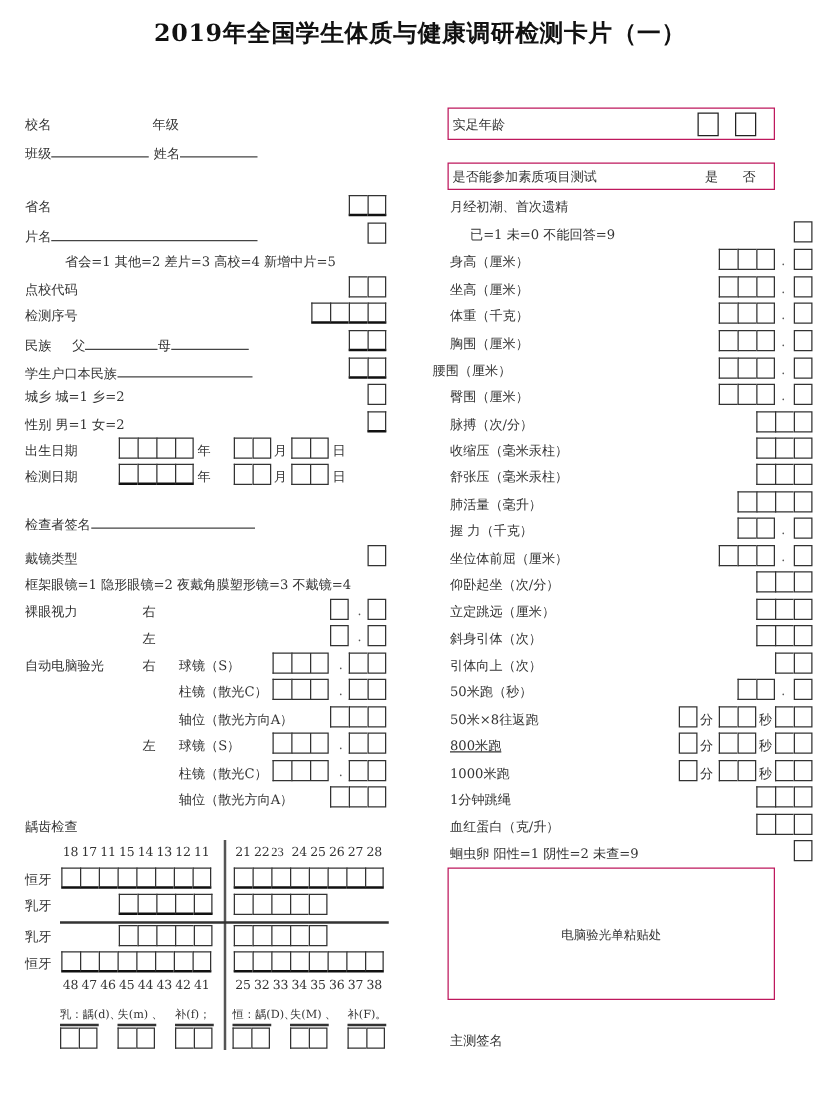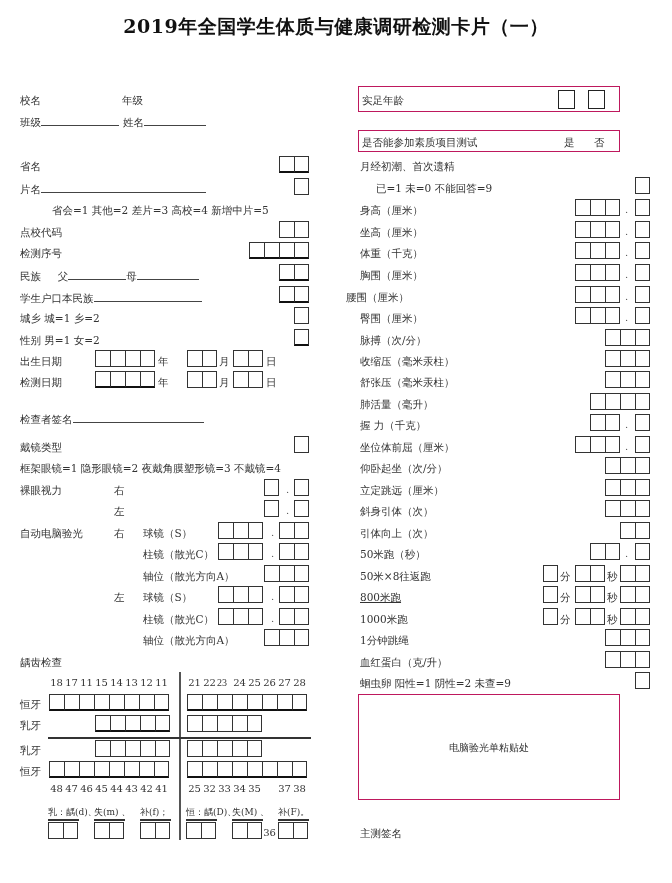--- a/index.html
+++ b/index.html
@@ -327,21 +327,21 @@
     <span class="toothnum" style="position: static; width: 15px; text-align: center; display: inline-block;">43</span>
     <span class="toothnum" style="position: static; width: 15px; text-align: center; display: inline-block;">42</span>
     <span class="toothnum" style="position: static; width: 15px; text-align: center; display: inline-block;">41</span>
   </div>
 <div id="lower-right-nums" class="abs" style="left:187px;top:783px;display:flex;">
     <span class="toothnum" style="position: static; width: 15px; text-align: center; display: inline-block;">25</span>
     <span class="toothnum" style="position: static; width: 15px; text-align: center; display: inline-block;">32</span>
     <span class="toothnum" style="position: static; width: 15px; text-align: center; display: inline-block;">33</span>
     <span class="toothnum" style="position: static; width: 15px; text-align: center; display: inline-block;">34</span>
     <span class="toothnum" style="position: static; width: 15px; text-align: center; display: inline-block;">35</span>
-    <span class="toothnum" style="position: static; width: 15px; text-align: center; display: inline-block; margin-top: 44px;">36</span>
+    <span class="toothnum" style="position: static; width: 15px; text-align: center; display: inline-block;">36</span>
     <span class="toothnum" style="position: static; width: 15px; text-align: center; display: inline-block;">37</span>
     <span class="toothnum" style="position: static; width: 15px; text-align: center; display: inline-block;">38</span>
   </div>
 
 <div id="dental-summary" class="abs" style="left:48px;top:805px;width:265px;height:40px;">
     <div class="lbl" style="left: 0px; top: 0px; font-size: 9px;">乳：龋(d)、</div>
     <div class="hline" style="left: 0px; top: 14px; width: 31px;"></div>
     <div class="boxes" style="left: 0px; top: 17px;">
       <div class="box"></div>
       <div class="box"></div>

